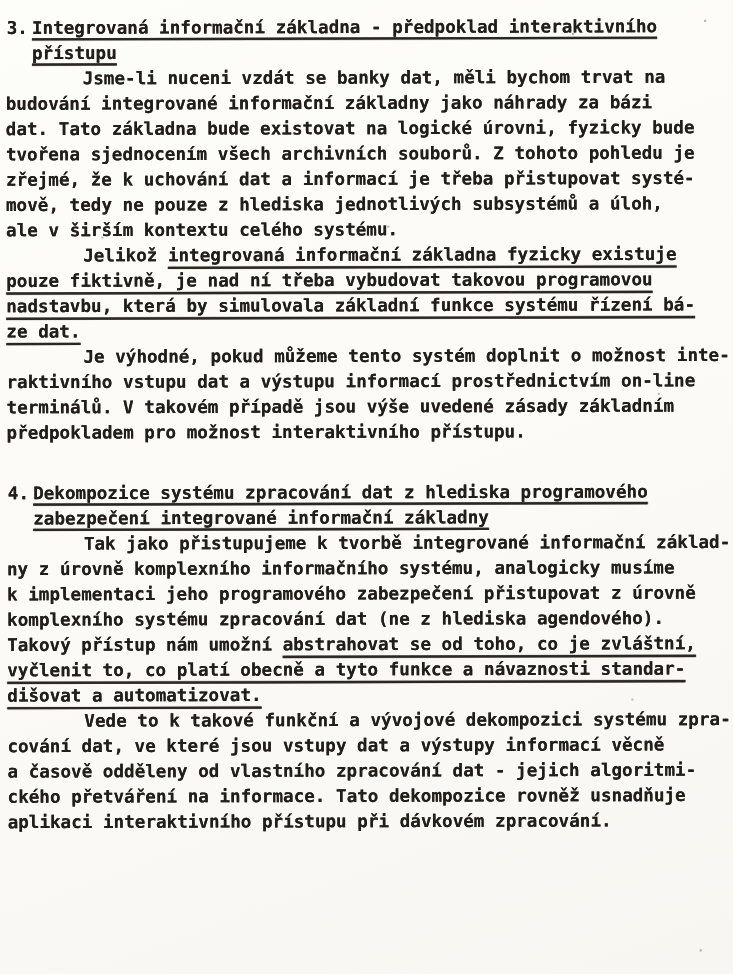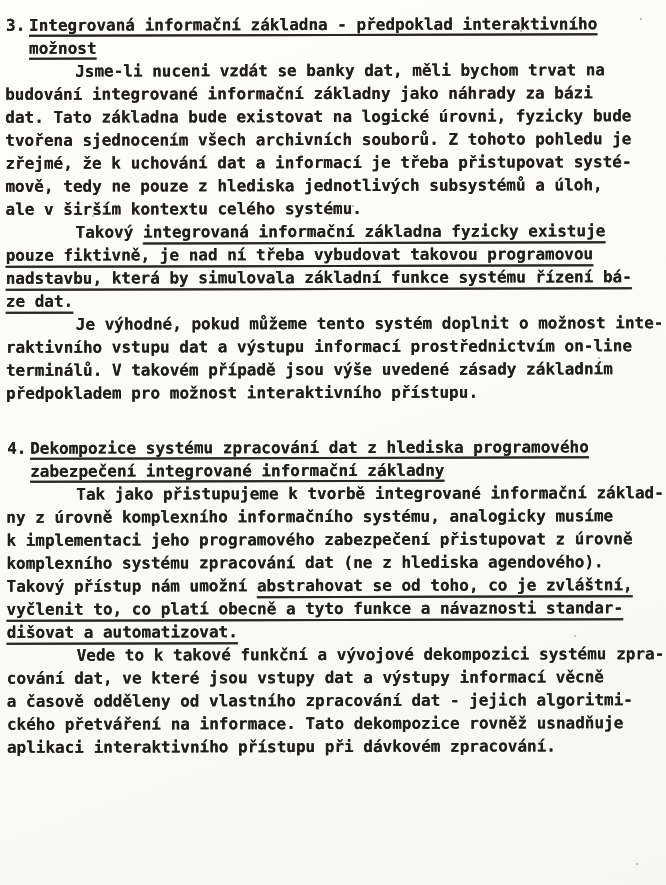--- a/index.html
+++ b/index.html
@@ -85,29 +85,29 @@
       636px 863px 0 rgba(40,35,28,.3),
       420px 470px 0 rgba(40,35,28,.22);
   }
 </style>
 </head>
 <body>
 
 <div class="page">
     <div class="speckles"></div>
     <div class="tilt">
-      <div class="heading"><span class="hnum">3.</span><span class="typedline">Integrovaná informační základna - předpoklad interaktivního</span><br><span class="typedline">možnost</span></div>
+      <div class="heading"><span class="hnum">3.</span><span class="typedline">Integrovaná informační základna - předpoklad interaktivního</span><br><span class="typedline">přístupu</span></div>
       <p class="body m-p1">Jsme-li nuceni vzdát se banky dat, měli bychom trvat na
 budování integrované informační základny jako náhrady za bázi
 dat. Tato základna bude existovat na logické úrovni, fyzicky bude
 tvořena sjednocením všech archivních souborů. Z tohoto pohledu je
 zřejmé, že k uchování dat a informací je třeba přistupovat systé-
 mově, tedy ne pouze z hlediska jednotlivých subsystémů a úloh,
 ale v širším kontextu celého systému.</p>
-      <p class="body m-p2"><span>Takový </span><span class="pen">integrovaná informační základna fyzicky existuje
+      <p class="body m-p2"><span>Jelikož </span><span class="pen">integrovaná informační základna fyzicky existuje
 pouze fiktivně, je nad ní třeba vybudovat takovou programovou
 nadstavbu, která by simulovala základní funkce systému řízení bá-
 ze dat.</span></p>
       <p class="body m-p3">Je výhodné, pokud můžeme tento systém doplnit o možnost inte-
 raktivního vstupu dat a výstupu informací prostřednictvím on-line
 terminálů. V takovém případě jsou výše uvedené zásady základním
 předpokladem pro možnost interaktivního přístupu.</p>
       <div class="heading m-h4"><span class="hnum">4.</span><span class="typedline">Dekompozice systému zpracování dat z hlediska programového</span><br><span class="typedline">zabezpečení integrované informační základny</span></div>
       <p class="body m-p4"><span>Tak jako přistupujeme k tvorbě integrované informační základ-
 ny z úrovně komplexního informačního systému, analogicky musíme

